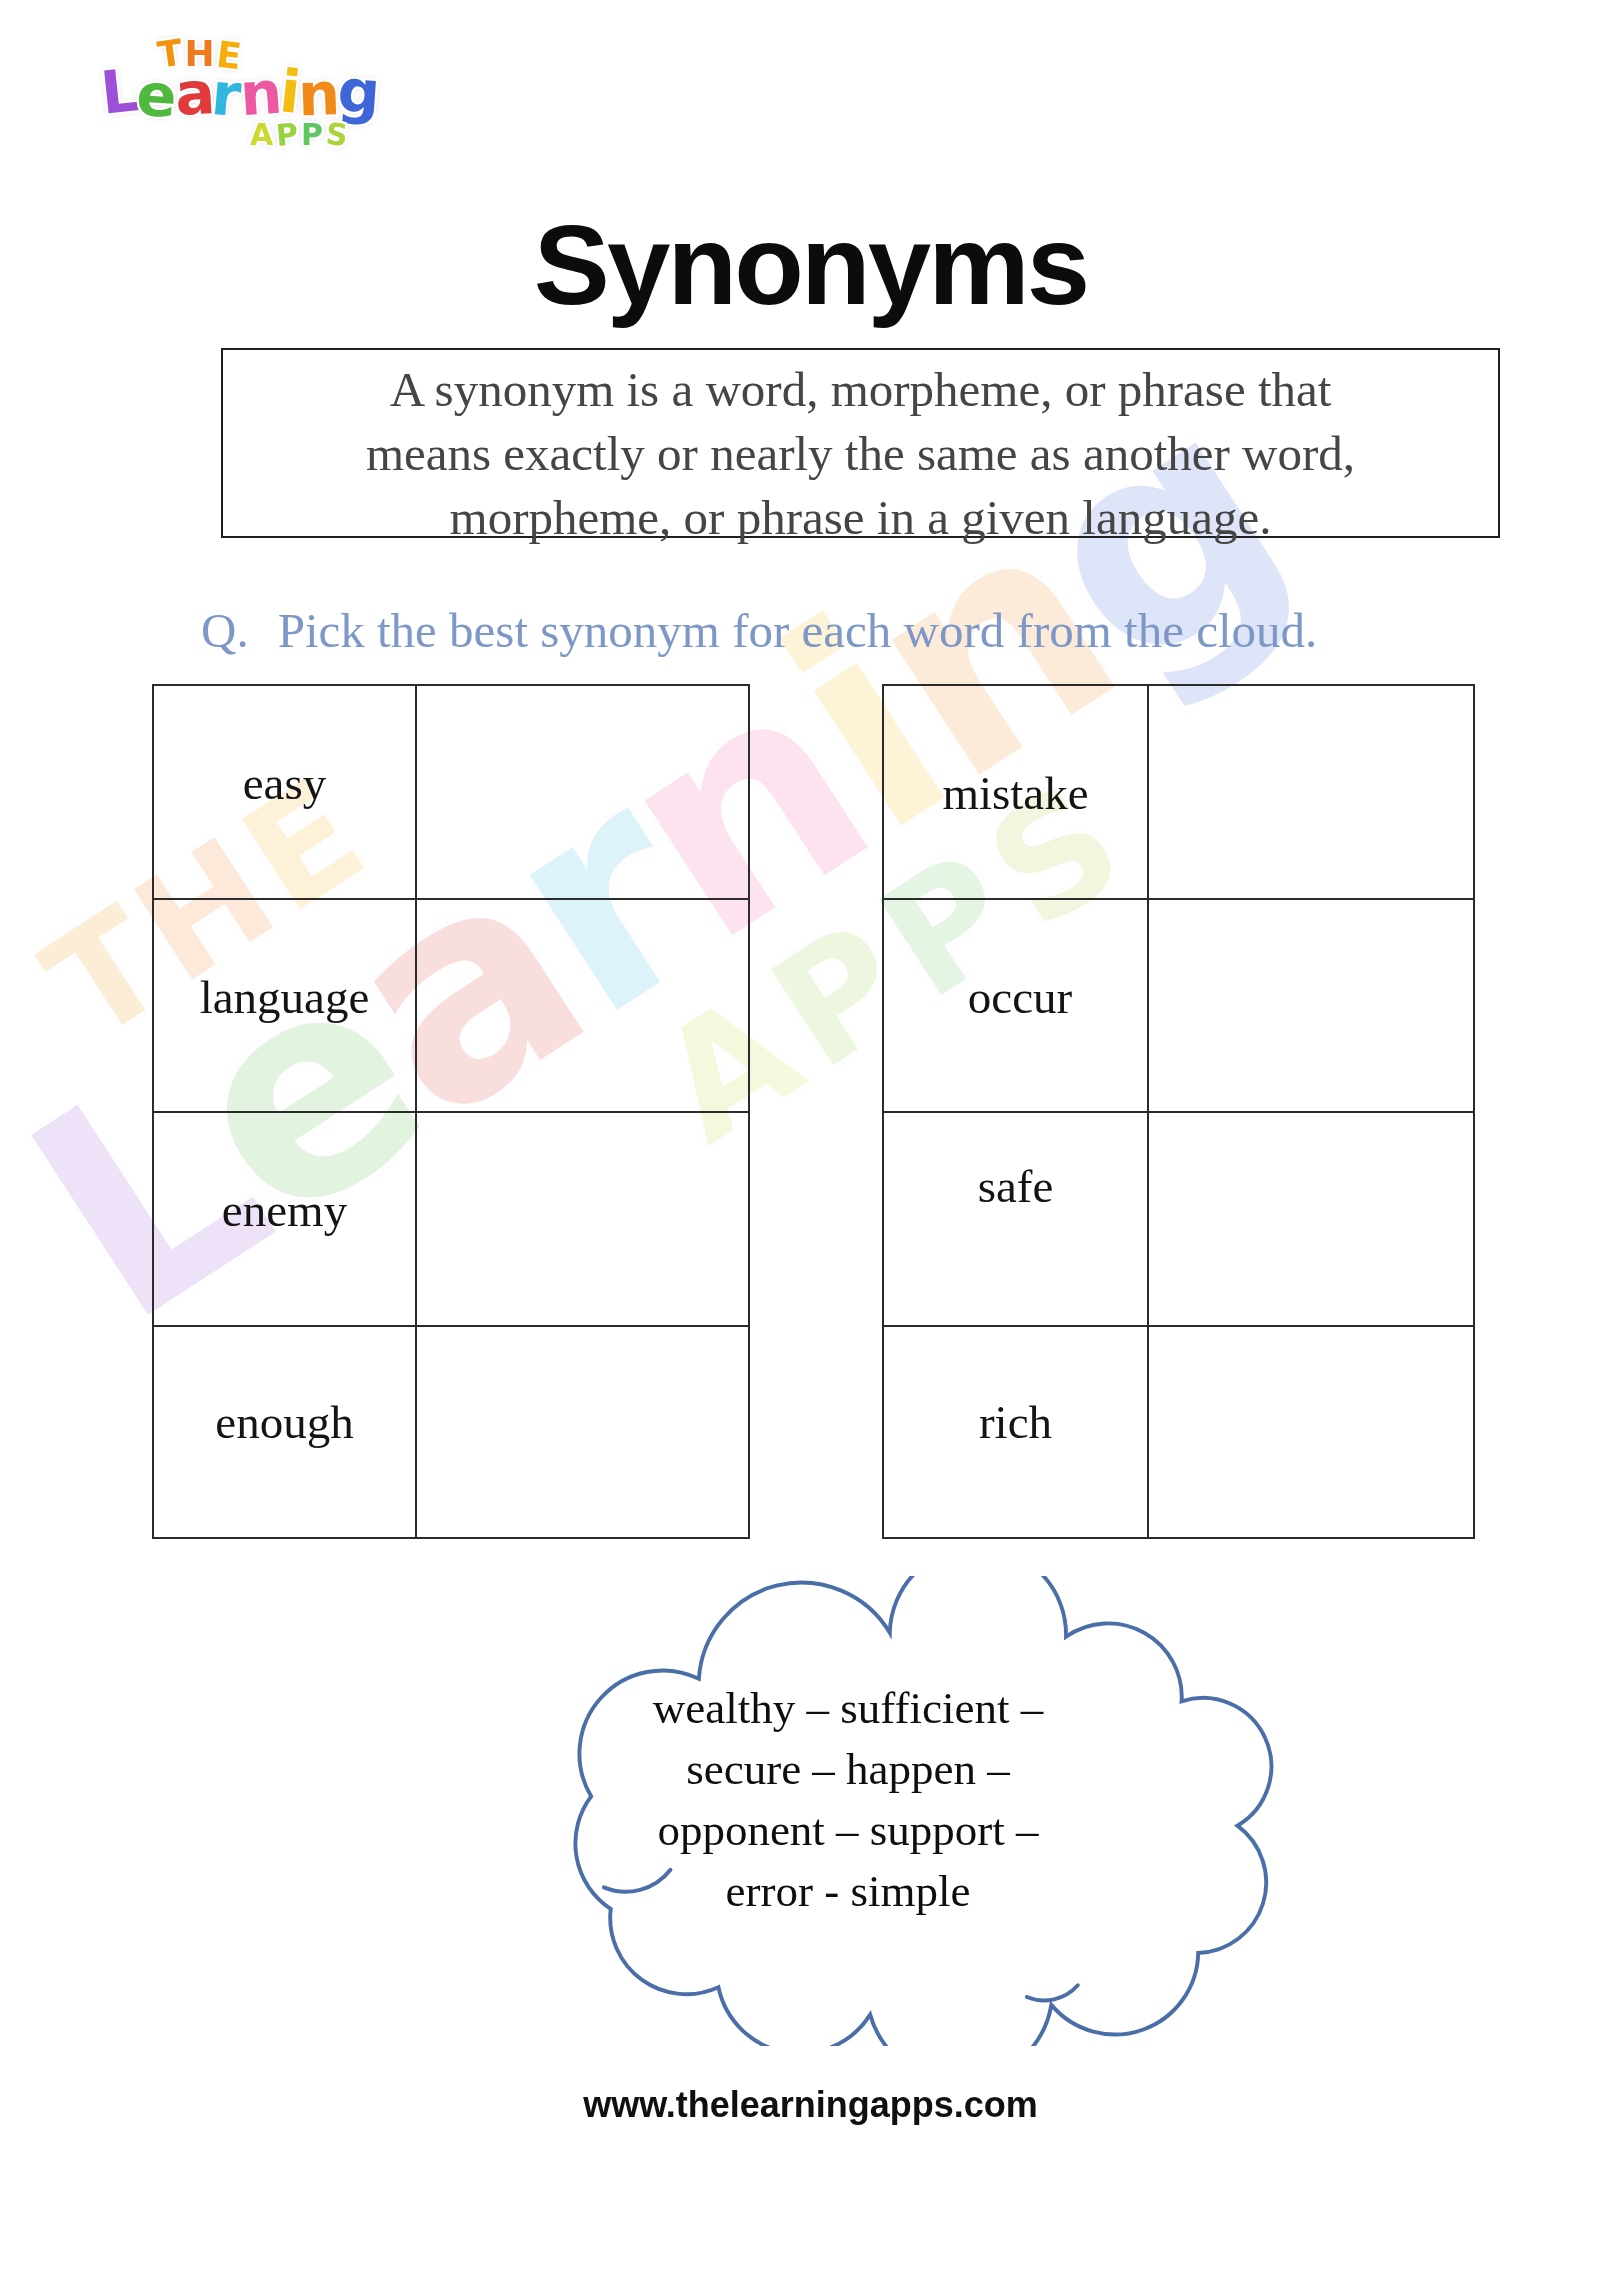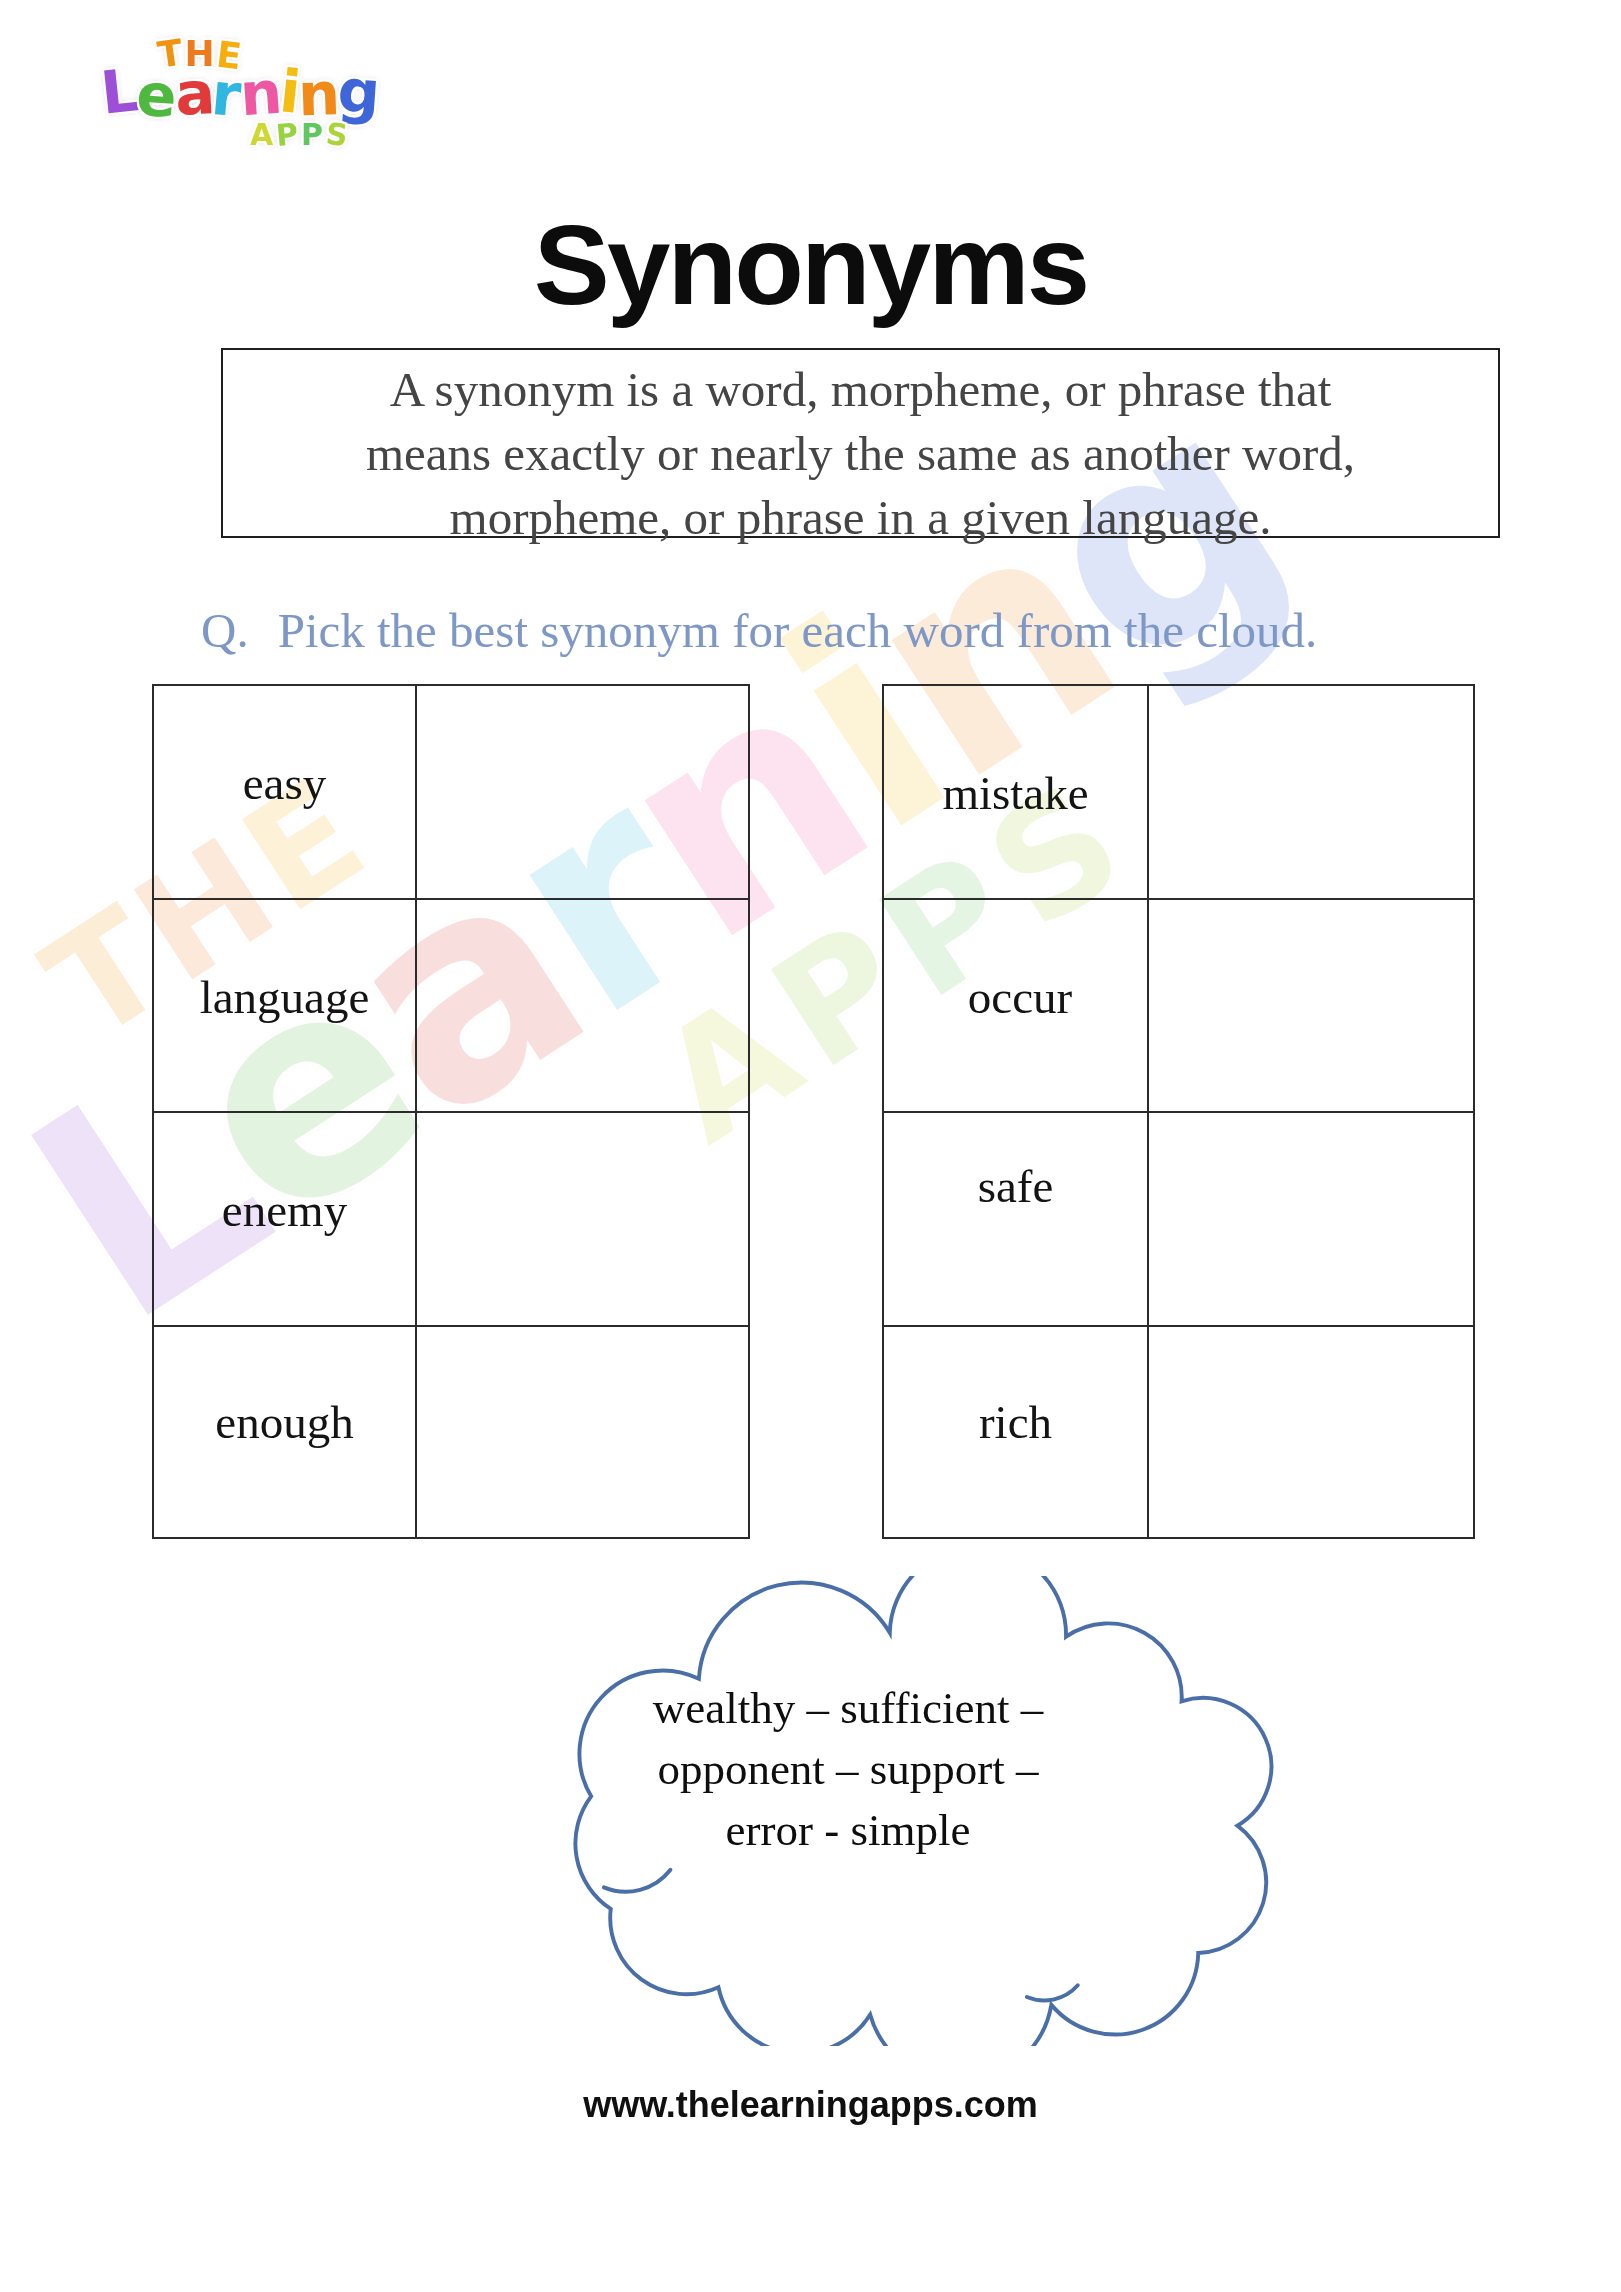--- a/index.html
+++ b/index.html
@@ -146,20 +146,21 @@
              A 85 85 0 0 1 585,438
              A 95 95 0 0 1 400,448
              A 85 85 0 0 1 245,420
              A 78 78 0 0 1 135,340
              A 80 80 0 0 1 115,225 Z" fill="#ffffff" stroke-width="4" fill-rule="nonzero" stroke-linecap="round" stroke="#4a6fa8"></path>
     <path d="M 128,318 A 58 58 0 0 0 196,300" fill="none" stroke-width="4" stroke-linecap="round" stroke="#4a6fa8"></path>
     <path d="M 560,430 A 46 46 0 0 0 612,418" fill="none" stroke-width="4" stroke-linecap="round" stroke="#4a6fa8"></path>
   </svg>
   <div id="cloud-text">
     <div>wealthy – sufficient –</div>
+    <div>secure – happen –</div>
     <div>opponent – support –</div>
     <div>error - simple</div>
   </div>
 
   <div id="footer">www.thelearningapps.com</div>
 
 </div>
 
 
 </body></html>

